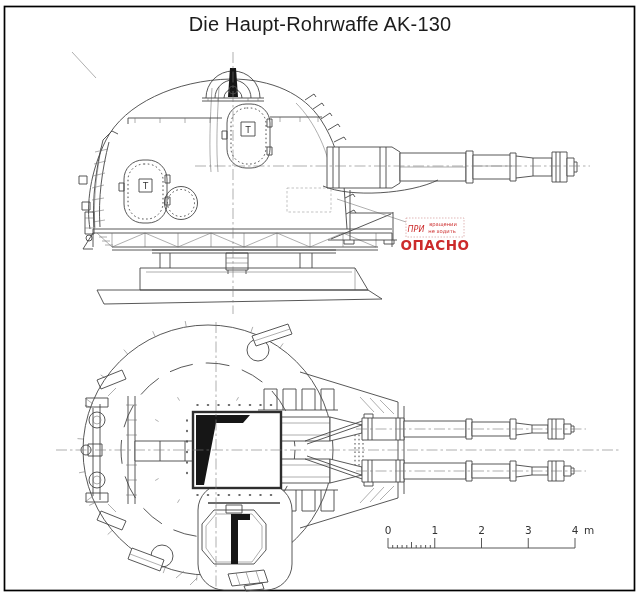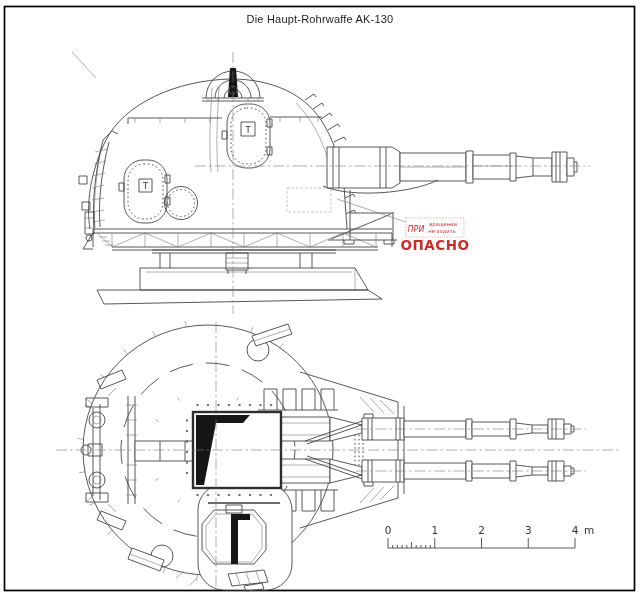--- a/index.html
+++ b/index.html
@@ -1,19 +1,19 @@
 <!DOCTYPE html>
 <html><head>
 <meta charset="utf-8">
 <style>
   html,body{margin:0;padding:0;background:#fff;}
   #stage{position:relative;width:640px;height:598px;background:#ffffff;overflow:hidden;
          font-family:"Liberation Sans",sans-serif;}
   #title{position:absolute;top:13px;left:0;width:100%;text-align:center;
-         font-size:11px;color:#1c1c1c;letter-spacing:0.2px;}
+         font-size:20px;color:#1c1c1c;letter-spacing:0.2px;}
   svg{position:absolute;left:0;top:0;}
   .ln{stroke:#454545;stroke-width:0.9;fill:none;stroke-linejoin:round;}
   .lt{stroke:#6d6d6d;stroke-width:0.55;fill:none;}
   .cl{stroke:#7a7a7a;stroke-width:0.6;fill:none;stroke-dasharray:11 3 2.5 3;}
   .hd{stroke:#9a9a9a;stroke-width:0.6;fill:none;stroke-dasharray:2.5 2;}
   .bk{fill:#161616;stroke:none;}
   .wf{fill:#ffffff;stroke:#454545;stroke-width:0.9;stroke-linejoin:round;}
   .dot{stroke:#4a4a4a;stroke-width:1;stroke-dasharray:0.8 3.4;fill:none;stroke-linecap:round;}
   .dot2{stroke:#3a3a3a;stroke-width:1.5;stroke-dasharray:1 9.5;fill:none;stroke-linecap:round;}
   .wbox{stroke:#cc8888;stroke-width:0.6;stroke-dasharray:1.5 1.5;fill:none;}

